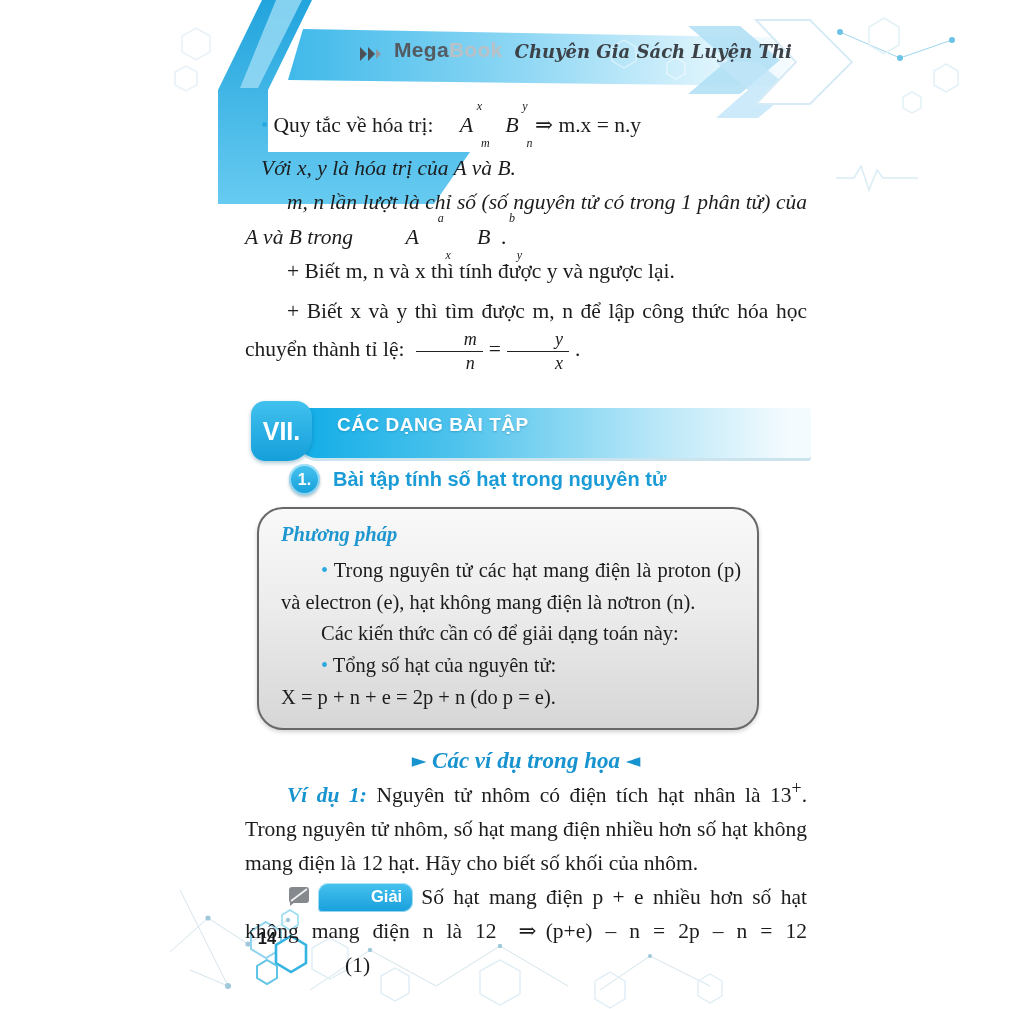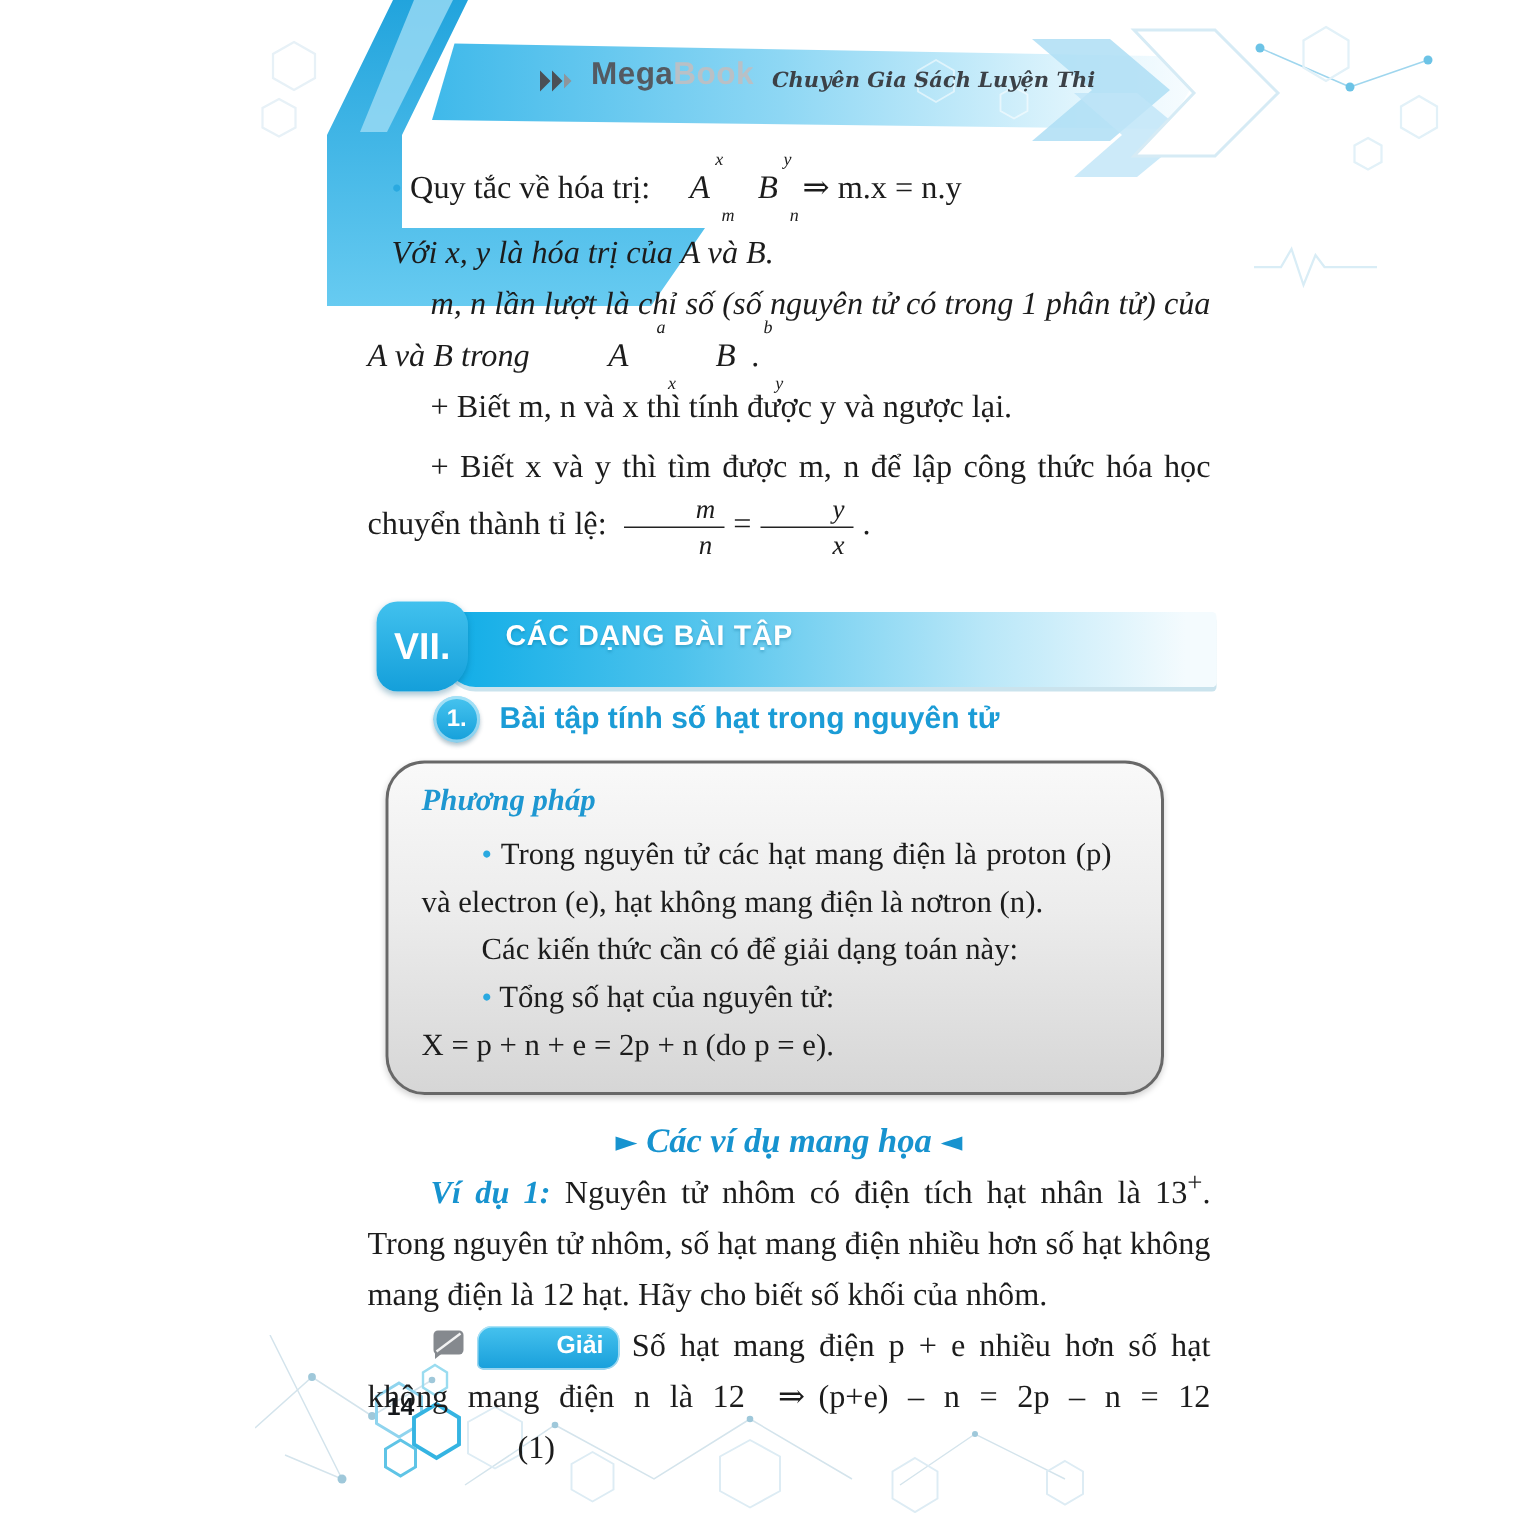--- a/index.html
+++ b/index.html
@@ -7,21 +7,21 @@
         font-family:"Liberation Serif","DejaVu Serif",serif;color:#1c1c1c;}
   svg{display:block;}
   .deco{position:absolute;pointer-events:none;}
 
   
   .logo{position:absolute;left:360px;top:38px;display:flex;align-items:flex-end;gap:12px;z-index:3;}
   .logo-icon{display:inline-block;}
   .logo-word{font-family:"Liberation Sans","DejaVu Sans",sans-serif;font-weight:bold;font-size:21px;letter-spacing:.3px;}
   .logo-mega{color:#545a61;}
   .logo-book{color:#b9c0c6;}
-  .logo-tagline{font-family:"DejaVu Serif",serif;font-style:italic;font-weight:bold;font-size:14px;color:#3c4147;}
+  .logo-tagline{font-family:"DejaVu Serif",serif;font-style:italic;font-weight:bold;font-size:18px;color:#3c4147;}
 
   
   .content{position:absolute;left:245px;top:98px;width:562px;z-index:2;}
   p.para{font-size:21.5px;line-height:1.58;margin:0;text-align:justify;}
   .ind{text-indent:42px;}
   .ind-sm{text-indent:16px;}
   .it{font-style:italic;}
   .blue-dot{color:#2aa9e0;font-size:20px;}
   .p1{padding:10px 0 9px 0;}
   .chem{position:relative;display:inline-block;font-style:italic;margin:0 11px 0 5px;}
@@ -56,21 +56,21 @@
             background:linear-gradient(180deg,#48c4ef,#149fda);color:#fff;
             font-family:"Liberation Sans",sans-serif;font-weight:bold;font-size:16px;
             display:flex;align-items:center;justify-content:center;
             box-shadow:0 2px 3px rgba(0,60,90,.3), inset 0 0 0 2px rgba(255,255,255,.5);}
   .sub1-title{color:#1b9cd6;font-family:"Liberation Sans","DejaVu Sans",sans-serif;
               font-weight:bold;font-size:20px;}
 
   
   .method{margin:12px 0 0 12px;width:460px;border:2px solid #686868;border-radius:26px;
           background:linear-gradient(180deg,#f9f9f9 0%,#ececec 45%,#d6d6d6 100%);
-          box-shadow:0 2px 4px rgba(0,0,0,.18);padding:10px 33px 14px 22px;}
+          box-shadow:0 2px 4px rgba(0,0,0,.18);padding:10px 16px 14px 22px;}
   .method p{font-size:20.5px;line-height:1.55;margin:0;text-align:justify;}
   .method-title{color:#1e97d1;font-style:italic;font-weight:bold;font-size:21px;margin-bottom:4px !important;}
   .m-ind{text-indent:40px;}
 
   
   .ex-head{margin-top:18px;text-align:center;color:#1793cf;font-weight:bold;
            font-style:italic;font-size:23px;}
   .ex-arrow{font-family:"DejaVu Sans",sans-serif;font-style:normal;font-size:19px;position:relative;top:-1px;}
 
   .ex1{margin-top:10px;}
@@ -202,21 +202,21 @@
       <p class="m-ind">Các kiến thức cần có để giải dạng toán này:</p>
       <p class="m-ind">
         <span class="blue-dot">•</span>
         <span>Tổng số hạt của nguyên tử:</span>
       </p>
       <p>X = p + n + e = 2p + n (do p = e).</p>
     </div>
 
     <div class="ex-head">
       <span class="ex-arrow">►</span>
-      <span>Các ví dụ mang họa</span>
+      <span>Các ví dụ trong họa</span>
       <span class="ex-arrow">◄</span>
     </div>
 
     <p class="para ind ex1">
       <span class="ex1-label">Ví dụ 1:</span>
       <span>Nguyên tử nhôm có điện tích hạt nhân là 13</span><sup>+</sup><span>. Trong nguyên tử nhôm, số hạt mang điện nhiều hơn số hạt không mang điện là 12 hạt. Hãy cho biết số khối của nhôm.</span>
     </p>
 
     <p class="para ind sol">
       <span class="book-icon">

